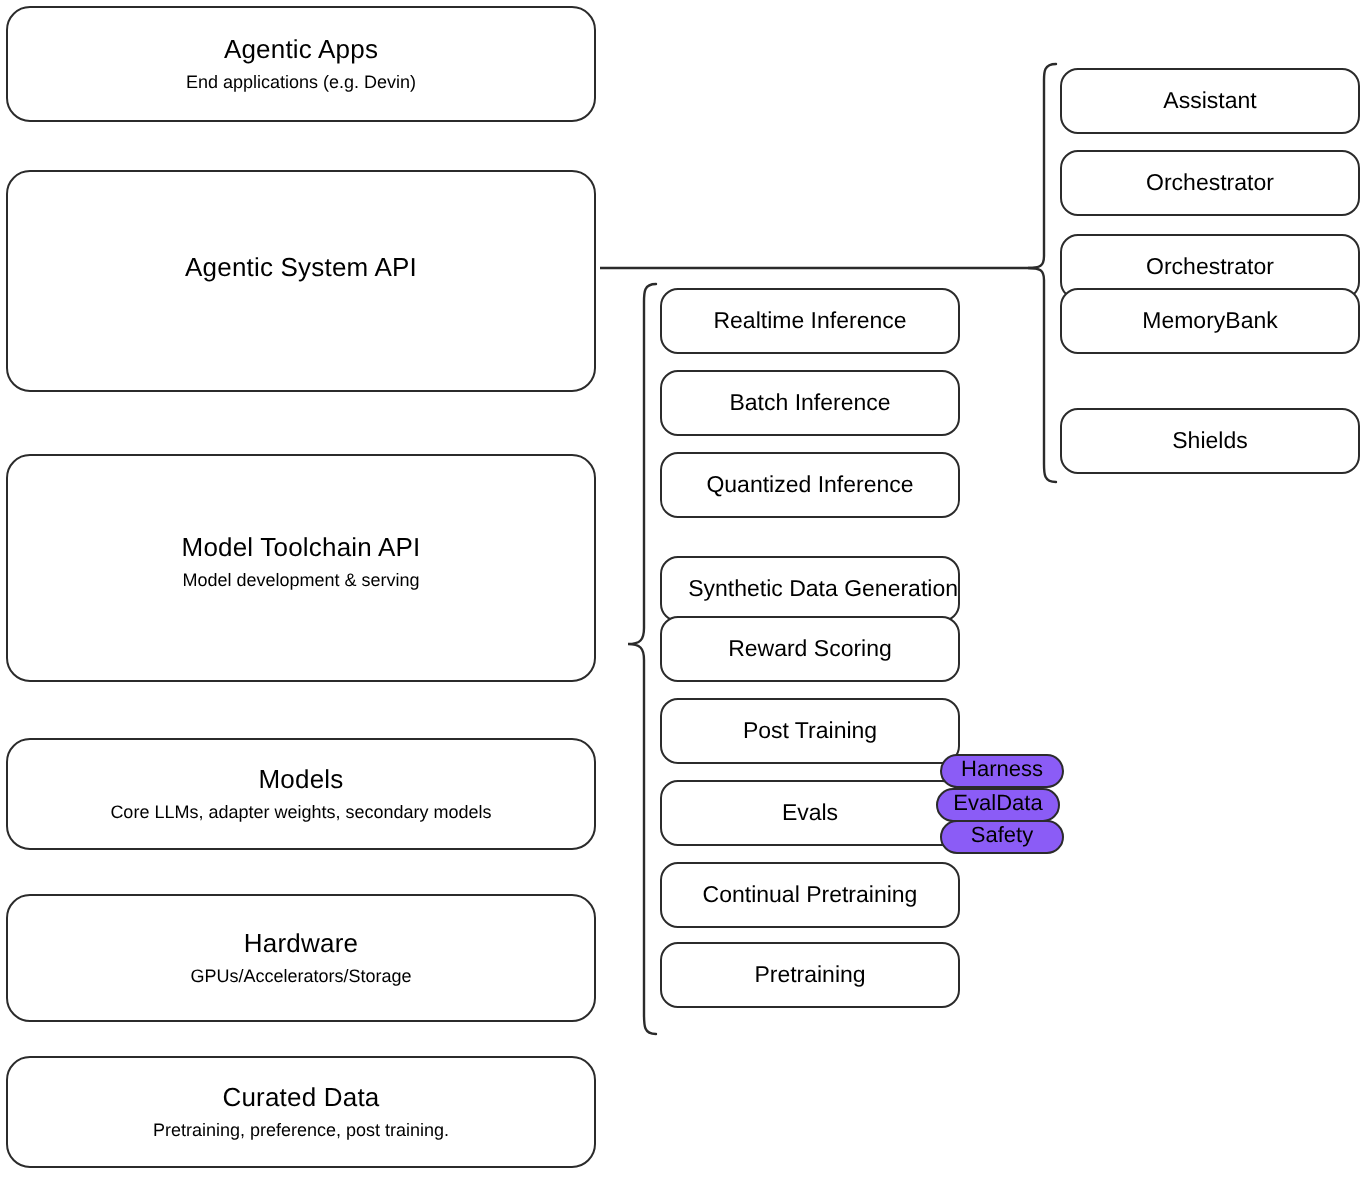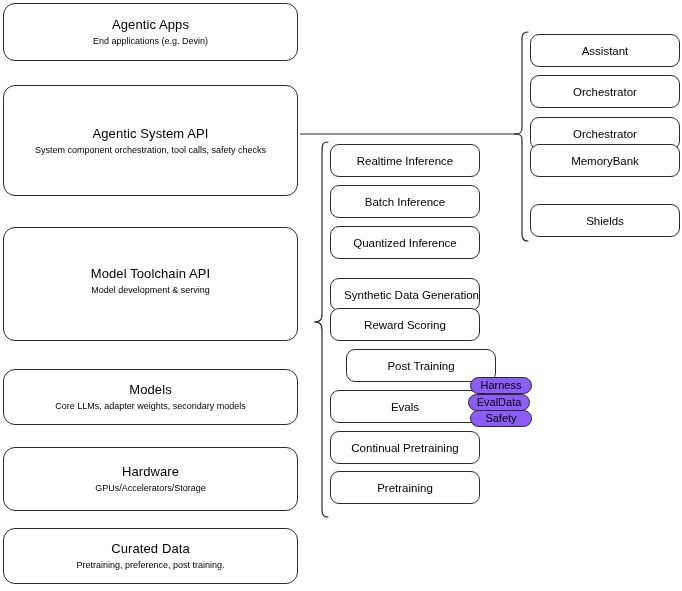--- a/index.html
+++ b/index.html
@@ -91,21 +91,20 @@
 <div id="canvas">
 
   <div class="box left-box" style="top:3px; height:58px;">
     <div class="title">Agentic Apps</div>
     <div class="subtitle">End applications (e.g. Devin)</div>
   </div>
 
   <div class="box left-box tall" style="top:85px; height:111px;">
     <div class="stack-text" style="top:40px;">
       <div class="title">Agentic System API</div>
-      <div class="subtitle">System component orchestration, tool calls, safety checks</div>
     </div>
   </div>
 
   <div class="box left-box tall" style="top:227px; height:114px;">
     <div class="stack-text" style="top:38px;">
       <div class="title">Model Toolchain API</div>
       <div class="subtitle">Model development &amp; serving</div>
     </div>
   </div>
 
@@ -166,21 +165,21 @@
   </div>
   <div class="chip mid-chip" style="top:226px;">
     <span>Quantized Inference</span>
   </div>
   <div class="chip mid-chip" style="top:278px;justify-content:flex-end;">
     <span>Synthetic Data Generation</span>
   </div>
   <div class="chip mid-chip" style="top:308px;">
     <span>Reward Scoring</span>
   </div>
-  <div class="chip mid-chip" style="top:349px;margin-left:16px;">
+  <div class="chip mid-chip" style="top:349px;">
     <span>Post Training</span>
   </div>
   <div class="chip mid-chip" style="top:390px;">
     <span>Evals</span>
   </div>
   <div class="chip mid-chip" style="top:431px;">
     <span>Continual Pretraining</span>
   </div>
   <div class="chip mid-chip" style="top:471px;">
     <span>Pretraining</span>

